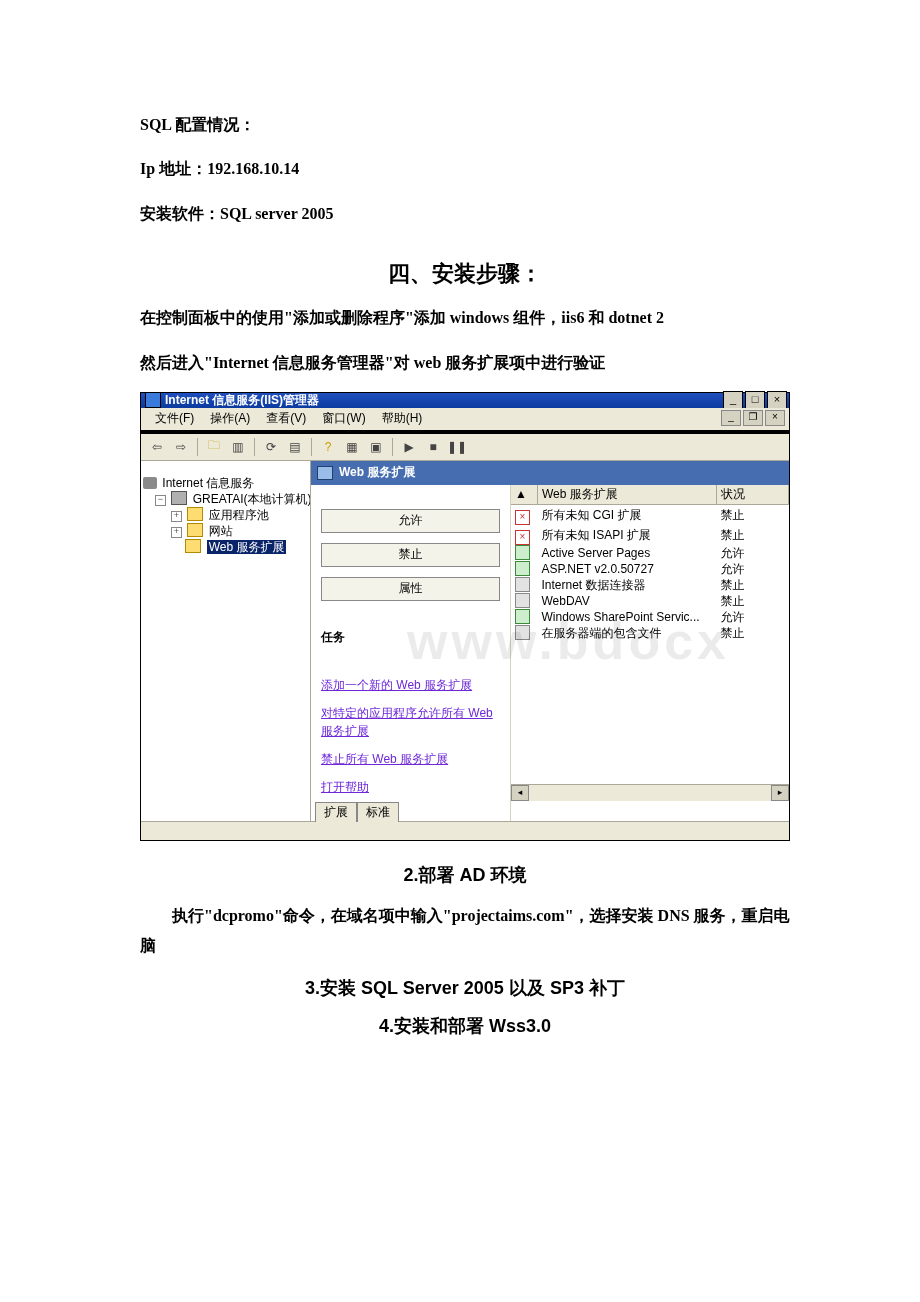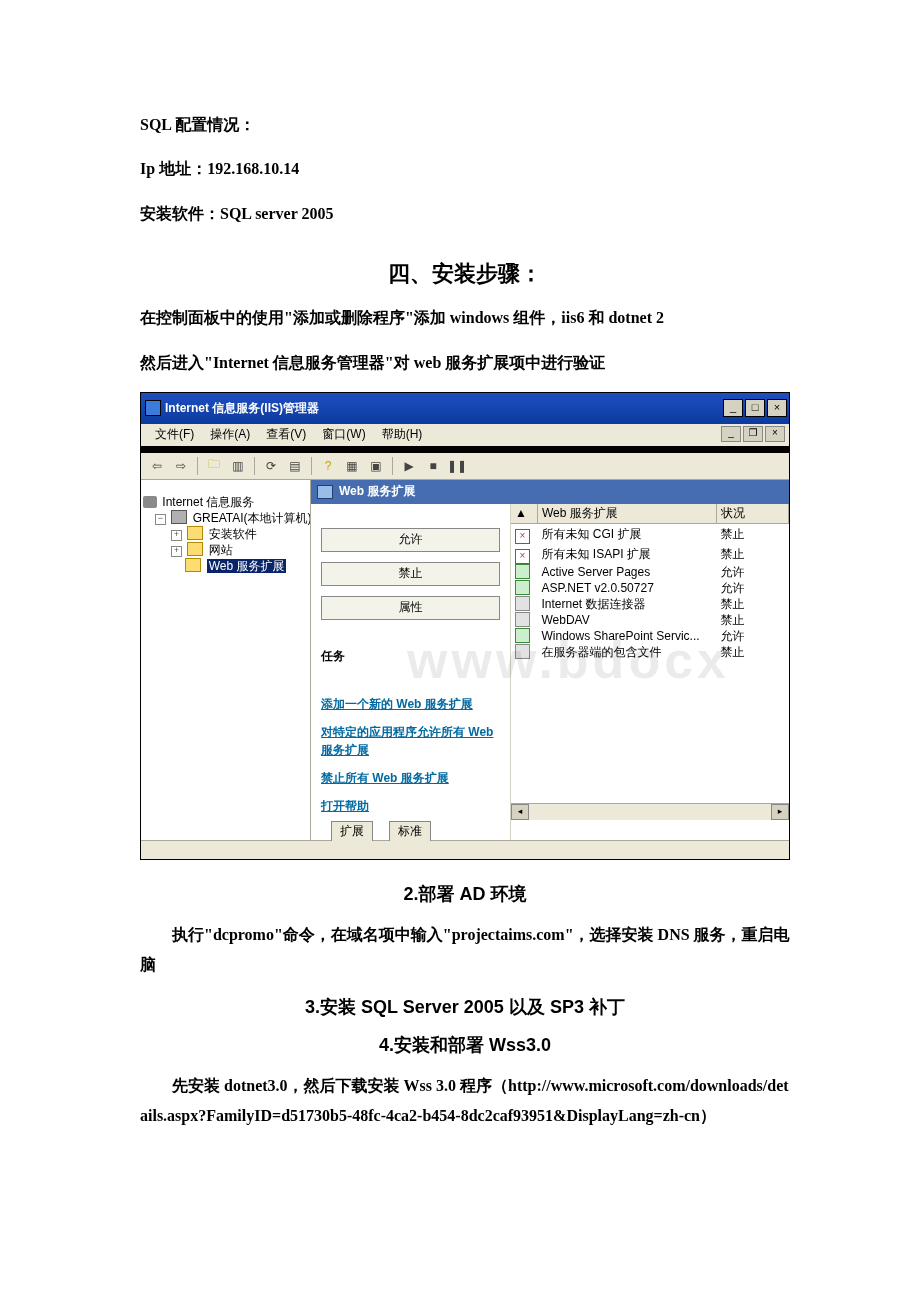--- a/index.html
+++ b/index.html
@@ -47,21 +47,21 @@
     width: 100%;
     box-sizing: border-box;
     font-family: "SimSun", "宋体", sans-serif;
     font-size: 12px;
     background: #ece9d8;
     position: relative;
   }
   .titlebar {
     background: linear-gradient(#1f4fbf, #0b3a9f);
     color: #fff;
-    height: 31px;
+    height: 15px;
     display: flex;
     align-items: center;
     padding: 0 2px 0 4px;
   }
   .titlebar .title-icon {
     width: 14px; height: 14px;
     background: #3a7bdc;
     border: 1px solid #000;
     margin-right: 4px;
   }
@@ -75,21 +75,21 @@
     background: #d6d2c2;
     border: 1px solid #000;
     font-family: Arial, sans-serif;
     font-size: 11px;
     text-align: center;
     line-height: 14px;
     color: #000;
   }
   .menubar {
     background: #ece9d8;
-    border-bottom: 7px solid #000000;
+    border-bottom: 4px solid #000000;
     height: 22px;
     display: flex;
     align-items: center;
     padding: 0 6px;
     position: relative;
   }
   .menubar .menu-item {
     padding: 2px 8px;
   }
   .mdibtns {
@@ -214,24 +214,23 @@
     border: 1px solid #888;
     background: #f4f3ea;
     text-align: center;
     line-height: 20px;
   }
   .task-heading {
     font-weight: bold;
     margin-top: 18px;
   }
   .task-link {
-    color: #0369a1;
+    color: #6d28d9;
     text-decoration: underline;
     line-height: 1.5;
-    font-weight: bold;
   }
   .ext-pane {
     flex: 1;
     position: relative;
     background: #fff;
   }
   .ext-table {
     width: 100%;
     border-collapse: collapse;
     font-size: 12px;
@@ -289,21 +288,20 @@
     align-items: flex-end;
     gap: 0;
     font-size: 12px;
   }
   .tab {
     border: 1px solid #888;
     border-bottom: none;
     background: #ece9d8;
     padding: 1px 8px;
     transform: translateY(1px);
-    margin-left: 16px;
   }
   .tab.active {
     transform: translateY(1px);
   }
   .statusbar {
     border-top: 1px solid #aca899;
     height: 18px;
     background: #ece9d8;
   }
 
@@ -387,21 +385,21 @@
           <span class="lbl">Internet 信息服务</span>
         </div>
         <div class="tree-row pad-l1">
           <span class="exp">−</span>
           <span class="ticon computer"></span>
           <span class="lbl">GREATAI(本地计算机)</span>
         </div>
         <div class="tree-row pad-l2">
           <span class="exp">+</span>
           <span class="ticon folder"></span>
-          <span class="lbl">安装软件</span>
+          <span class="lbl">应用程序池</span>
         </div>
         <div class="tree-row pad-l2">
           <span class="exp">+</span>
           <span class="ticon folder"></span>
           <span class="lbl">网站</span>
         </div>
         <div class="tree-row pad-l2 sel">
           <span style="display:inline-block;width:11px"></span>
           <span class="ticon folder"></span>
           <span class="lbl">Web 服务扩展</span>
@@ -504,15 +502,14 @@
     <div class="statusbar"></div>
 
   </div>
 
   <div class="h2">2.部署 AD 环境</div>
   <p class="para indent wrap">执行"dcpromo"命令，在域名项中输入"projectaims.com"，选择安装 DNS 服务，重启电脑</p>
 
   <div class="h2">3.安装 SQL Server 2005 以及 SP3 补丁</div>
 
   <div class="h2">4.安装和部署 Wss3.0</div>
-  <p class="para indent wrap">先安装 dotnet3.0，然后下载安装 Wss 3.0 程序（http://www.microsoft.com/downloads/details.aspx?FamilyID=d51730b5-48fc-4ca2-b454-8dc2caf93951&amp;DisplayLang=zh-cn）</p>
 
 </div>
 
 </body></html>

